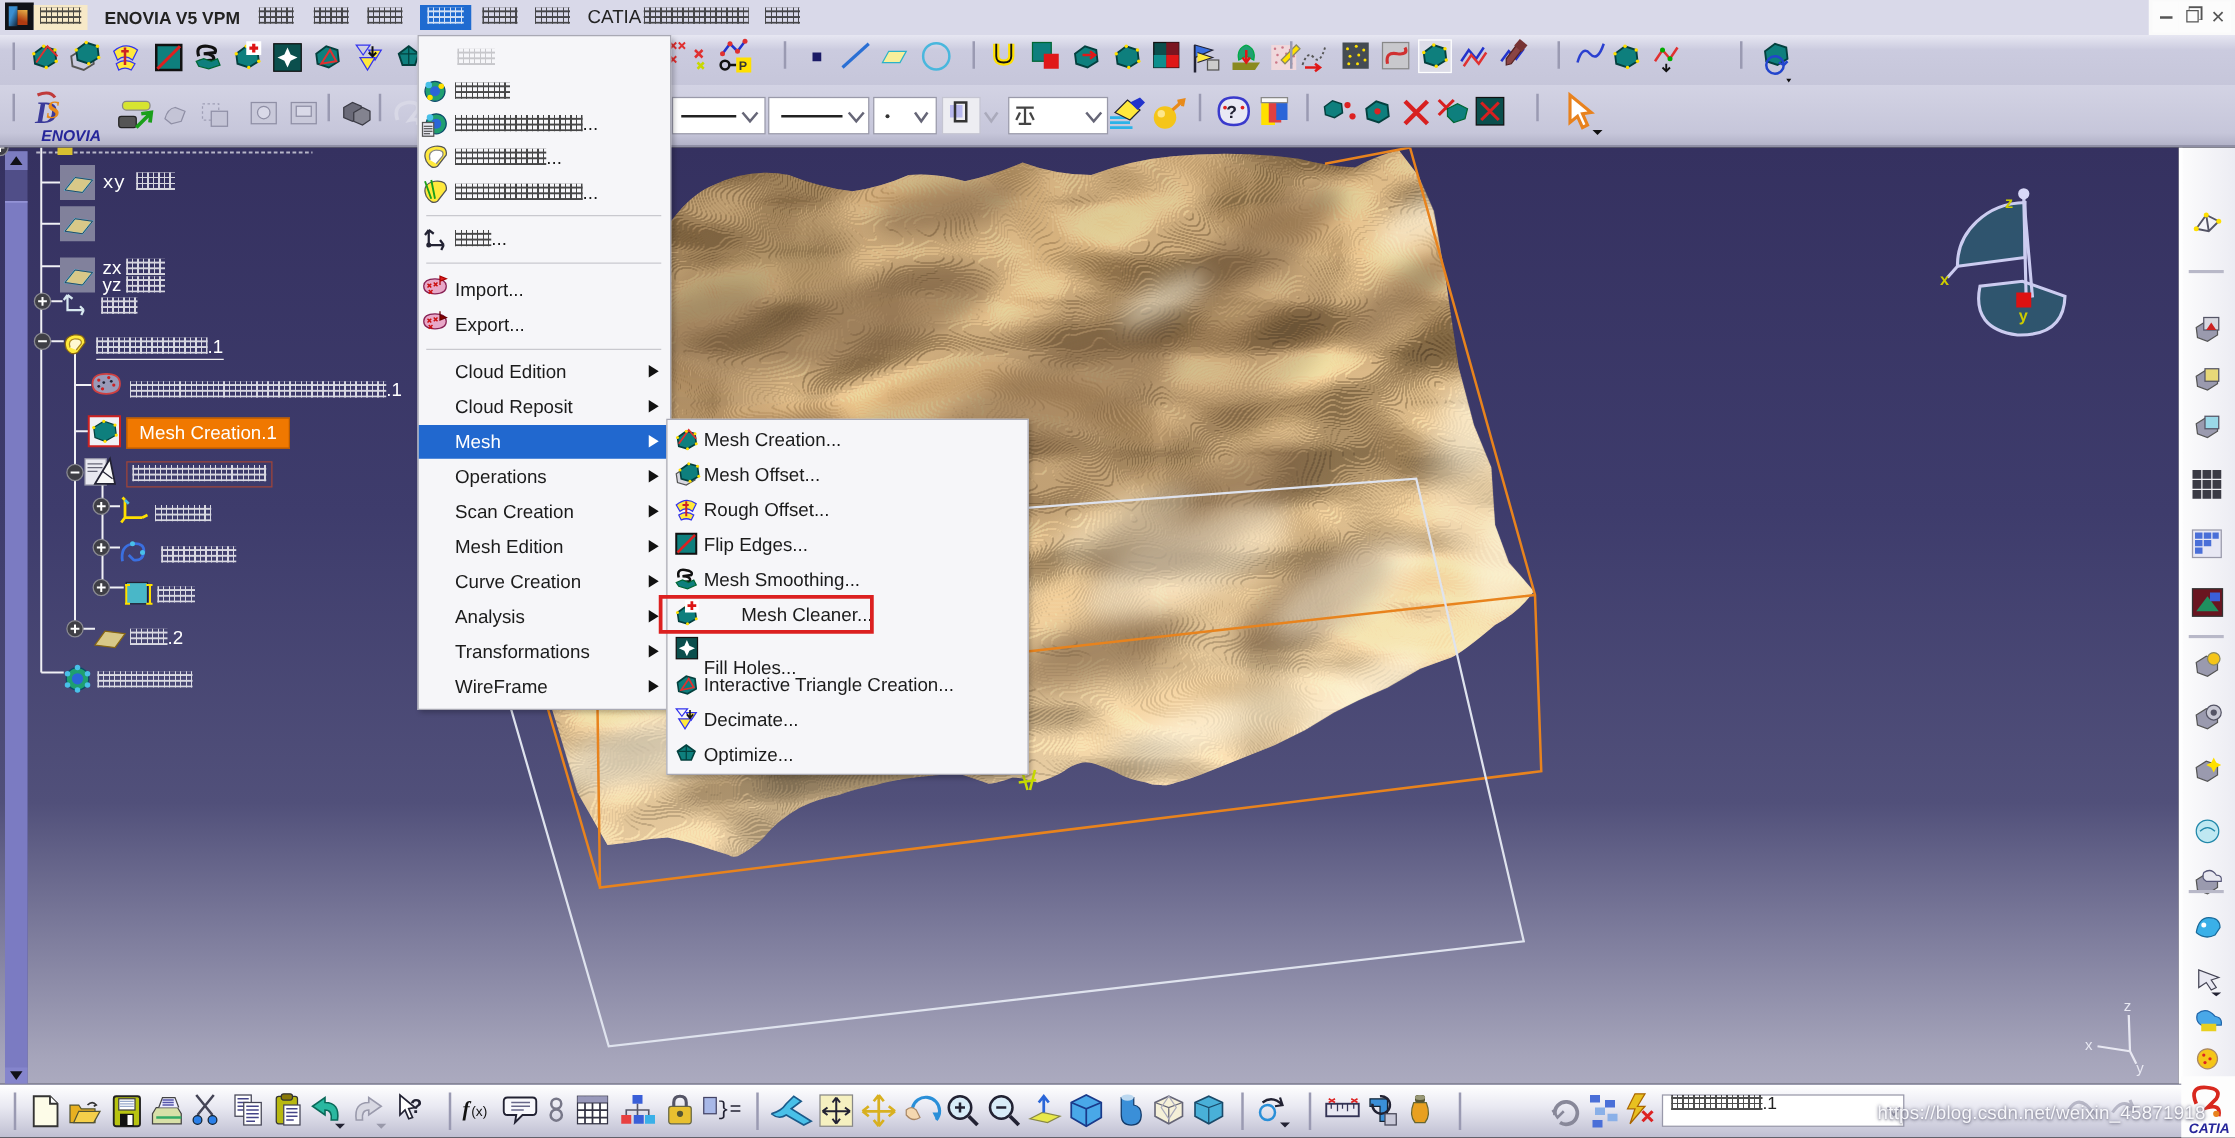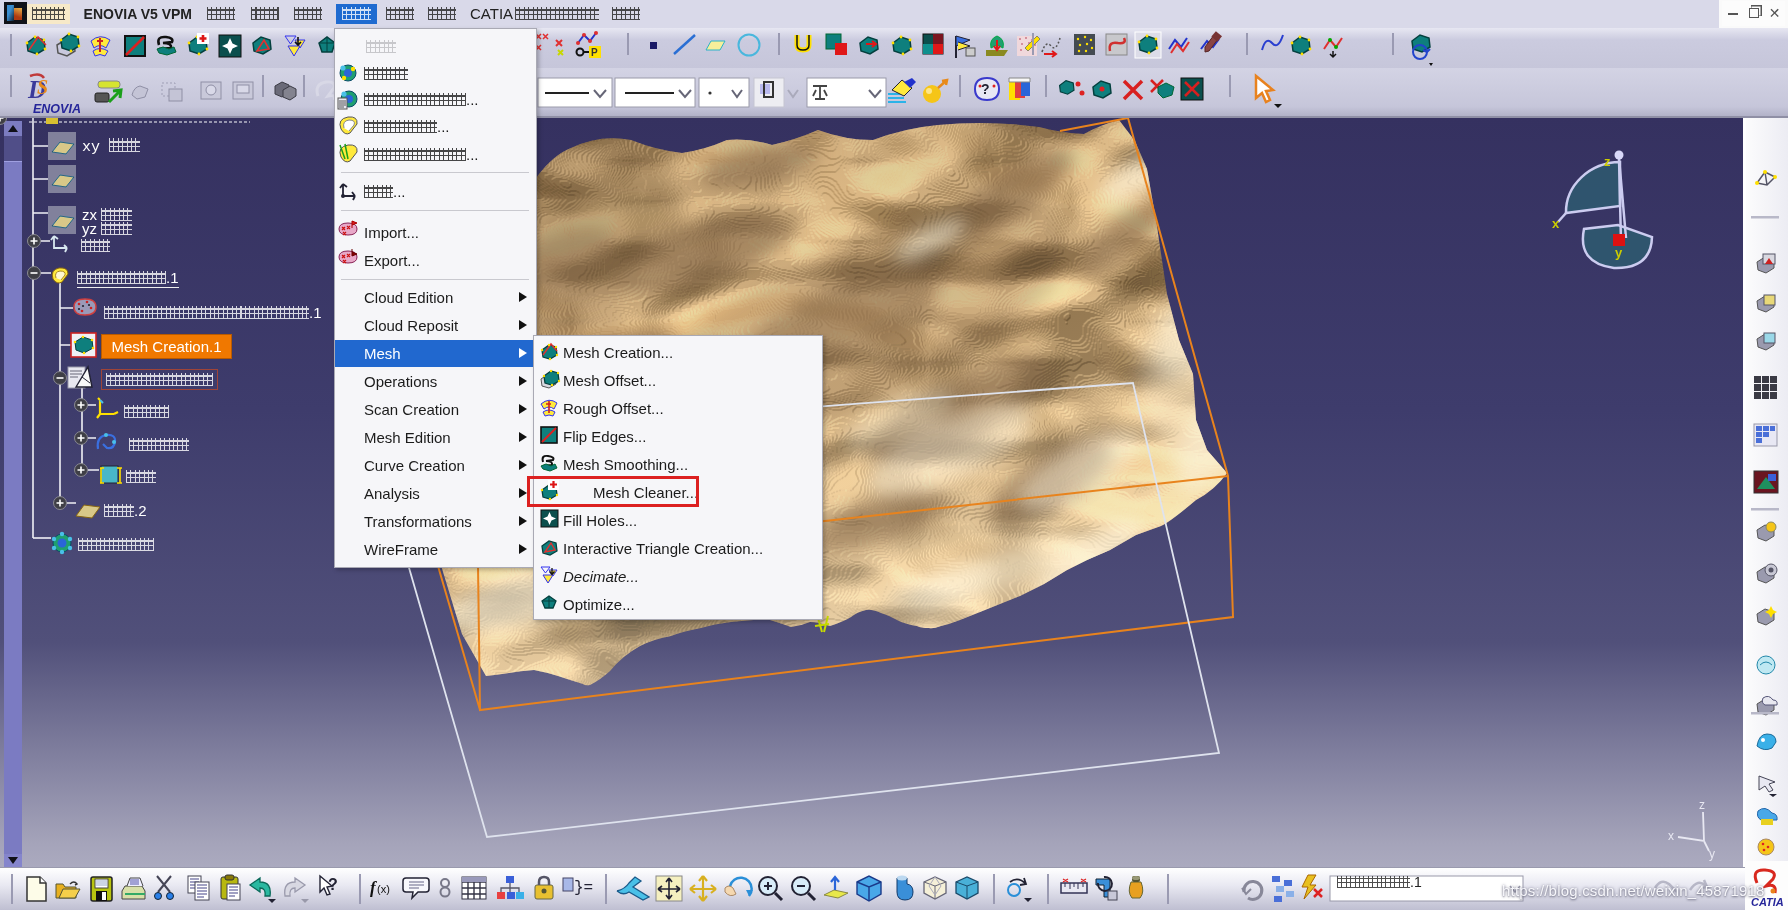--- a/index.html
+++ b/index.html
@@ -830,23 +830,23 @@
           <path d="M2,7 L9,2 L16,7 L13,14 L5,14 Z" fill="#0e7f7d" stroke="#04403e" stroke-width="1.3"></path>
           <path d="M2,7 L16,7 M9,2 L9,14" stroke="#04403e"></path>
         </g>
     </svg>
     <div class="mr" style="top:3px;left:29px;">Mesh Creation...</div>
     <div class="mr" style="top:31px;left:29px;">Mesh Offset...</div>
     <div class="mr" style="top:59px;left:29px;">Rough Offset...</div>
     <div class="mr" style="top:87px;left:29px;">Flip Edges...</div>
     <div class="mr" style="top:115px;left:29px;">Mesh Smoothing...</div>
     <div class="mr" style="top:143px;left:29px;margin-left:30px;">Mesh Cleaner...</div>
-    <div class="mr" style="top:171px;left:29px;">Fill Holes...</div>
+    <div class="mr" style="top:185px;left:29px;">Fill Holes...</div>
     <div class="mr" style="top:199px;left:29px;">Interactive Triangle Creation...</div>
-    <div class="mr" style="top:227px;left:29px;font-style:italic;">Decimate...</div>
+    <div class="mr" style="top:227px;left:29px;">Decimate...</div>
     <div class="mr" style="top:255px;left:29px;">Optimize...</div>
   </div>
   <div id="redbox"></div>
   <div id="bottombar">
   <svg width="1788" height="43" style="position:absolute;left:0;top:0">
     <rect x="11" y="6" width="2" height="30" fill="#9a9ab2"></rect>
     <g transform="translate(27,9)">
           <path d="M0,0 h13 l6,6 v18 h-19z" fill="#fdfce8" stroke="#333" stroke-width="1.5"></path>
           <path d="M13,0 v6 h6" fill="#fff" stroke="#333" stroke-width="1.5"></path>
         </g>

